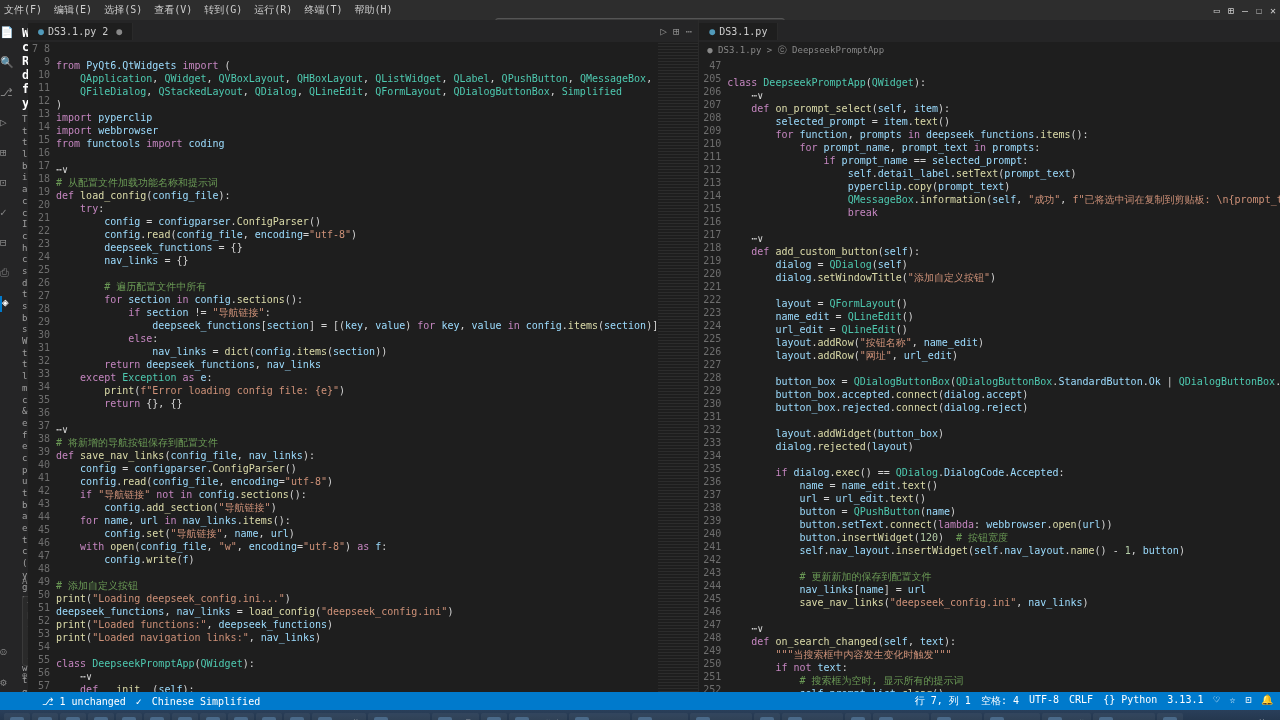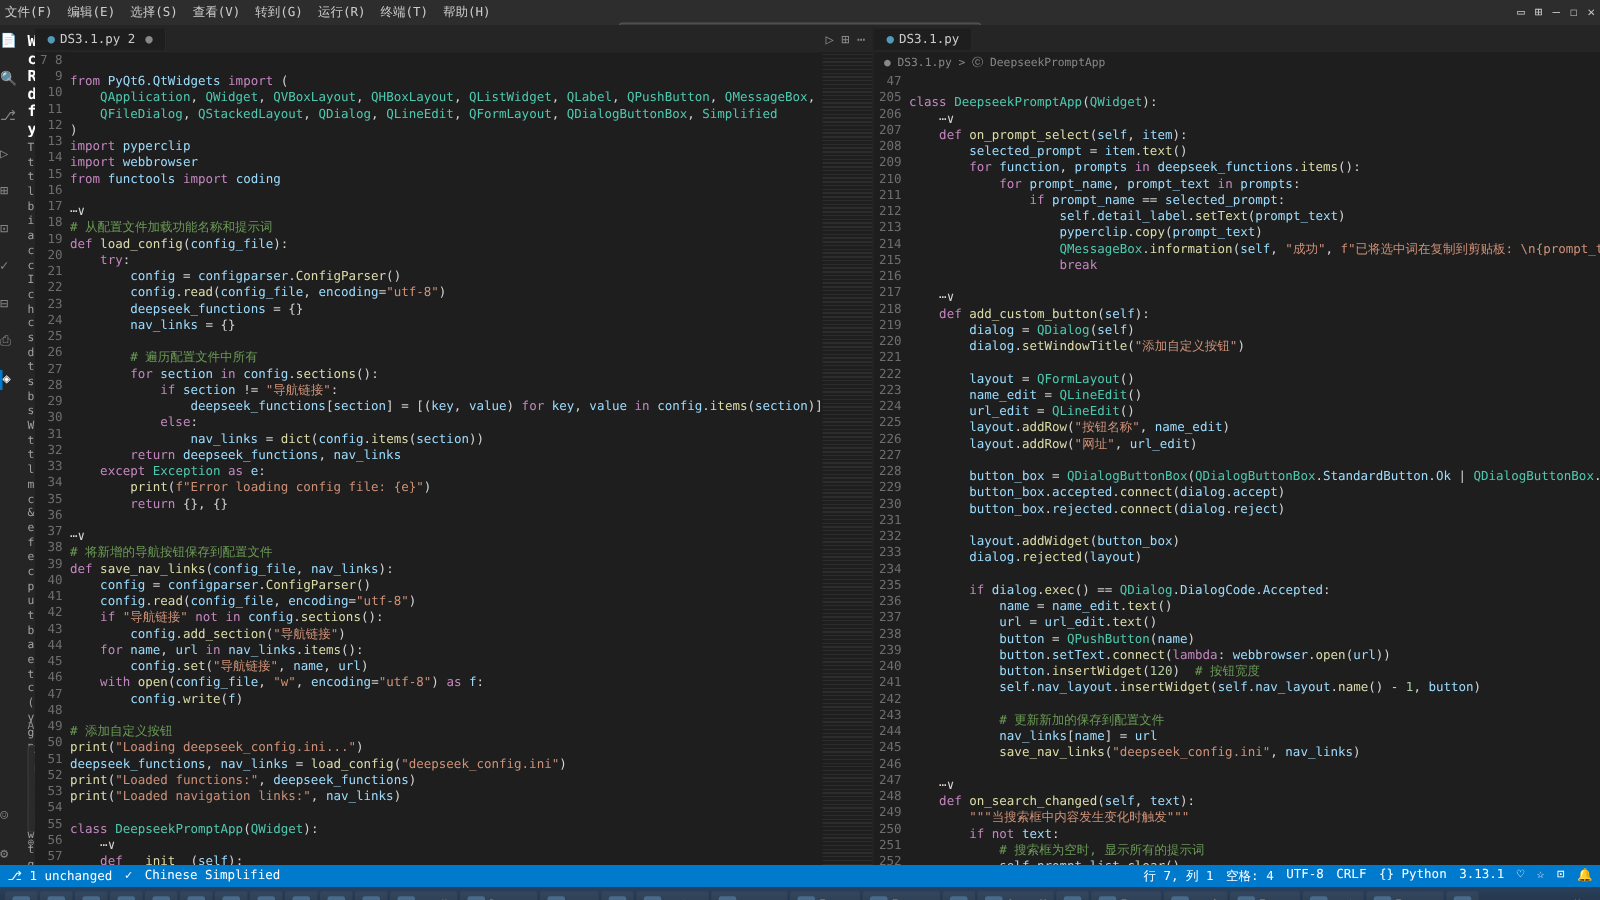--- a/index.html
+++ b/index.html
@@ -40,21 +40,21 @@
 
 .kw { color: #c586c0; }
 .fn { color: #dcdcaa; }
 .str { color: #ce9178; }
 .cls { color: #4ec9b0; }
 .cmt { color: #6a9955; }
 .var { color: #9cdcfe; }
 .num { color: #b5cea8; }
 
 .statusbar { height: 18px; background: #007acc; display: flex; align-items: center; padding: 0 6px; font-size: 10px; color: #fff; justify-content: space-between; }
-.statusbar .left, .statusbar .right { display: flex; gap: 10px; }
+.statusbar .left, .statusbar .right { display: flex; gap: 10px; margin-left: 36px; }
 
 .taskbar { height: 28px; background: linear-gradient(#2a3f5a, #1a2a3a); display: flex; align-items: center; padding: 0 4px; gap: 2px; }
 .taskbar-item { height: 22px; padding: 0 6px; background: rgba(255,255,255,0.05); border-radius: 2px; display: flex; align-items: center; font-size: 9px; color: #ddd; gap: 3px; cursor: pointer; }
 .taskbar-item .ticon { width: 14px; height: 14px; background: #4a6a8a; border-radius: 2px; }
 .taskbar-right { margin-left: auto; display: flex; gap: 4px; color: #ddd; font-size: 9px; align-items: center; }
 
 .search-center { position: absolute; top: 18px; left: 50%; transform: translateX(-50%); width: 290px; background: #3c3c3c; border: 1px solid #555; padding: 2px 6px; font-size: 9px; color: #aaa; border-radius: 3px; }
 </style>
 </head>
 <body>

